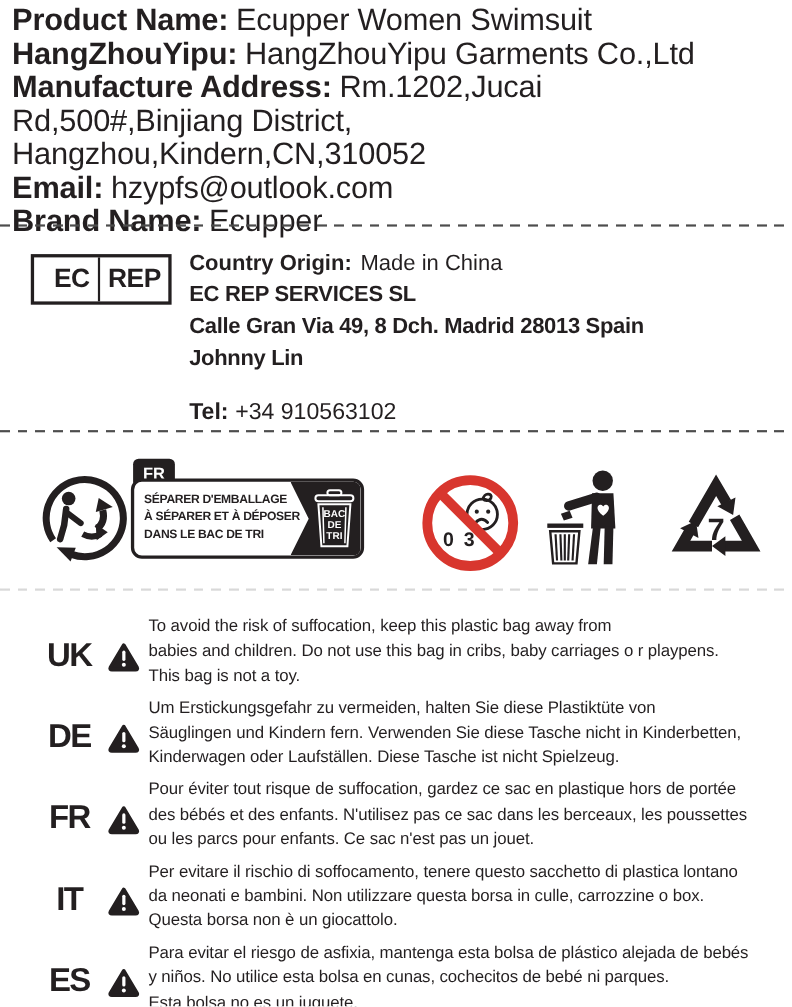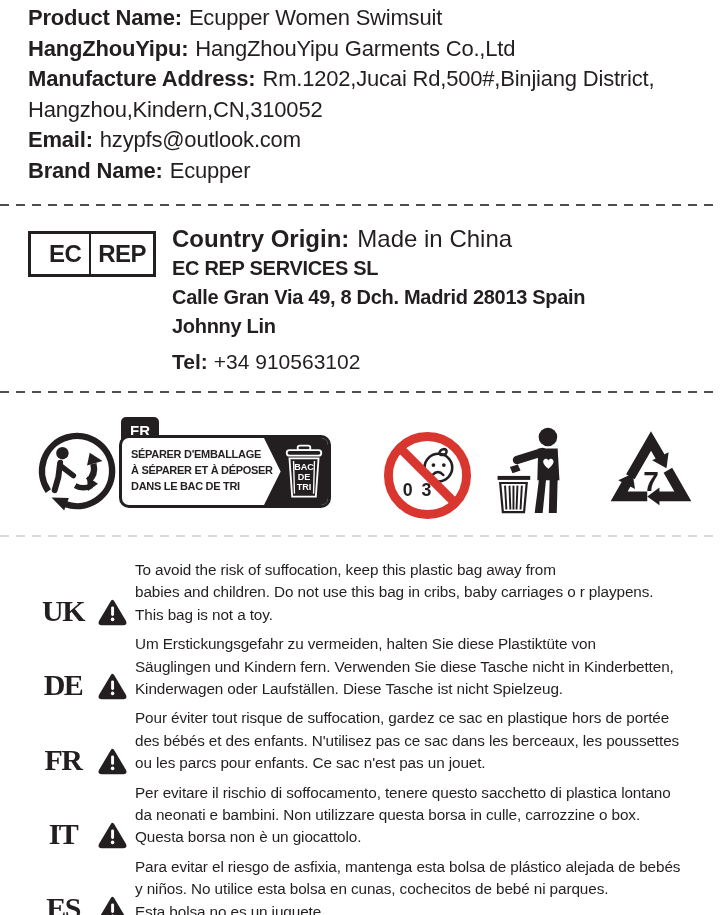--- a/index.html
+++ b/index.html
@@ -1,58 +1,58 @@
 <!DOCTYPE html>
 <html><head>
 <meta charset="utf-8">
 <style>
   html,body{margin:0;padding:0;background:#fff;}
   .page{position:relative;width:720px;height:915px;background:#fff;overflow:hidden;
         font-family:"Liberation Sans",sans-serif;color:#231f20;}
   
-  .top-info{position:absolute;left:28px;top:3px;width:678px;font-size:22px;
+  .top-info{position:absolute;left:11px;top:3px;width:678px;font-size:28px;
             line-height:30.5px;letter-spacing:-0.2px;}
   .top-info b{margin-right:7px;}
   .top-info b:empty{margin-right:0;}
   
   .dash{position:absolute;left:0;width:720px;height:2px;
         background:repeating-linear-gradient(90deg,#4d4d4d 0 9px,transparent 9px 16px);}
   .dash.faint{background:repeating-linear-gradient(90deg,#cfcfcf 0 9px,transparent 9px 16px);opacity:.8;}
   
   .ecrep-box{position:absolute;left:28px;top:231px;width:112px;height:40px;
              border:3px solid #231f20;display:flex;padding-left:10px;}
   .ecrep-box .cell{display:flex;align-items:center;justify-content:center;
                    font-weight:bold;font-size:24px;letter-spacing:-0.5px;}
   .ecrep-box .cell.l{width:44%;border-right:2.5px solid #231f20;}
   .ecrep-box .cell.r{width:56%;}
   .ecrep-text{position:absolute;left:172px;top:224px;width:540px;}
-  .ecrep-text .ln1{font-size:24px;line-height:30px;}
+  .ecrep-text .ln1{font-size:20px;line-height:30px;}
   .ecrep-text .ln1 b{margin-right:8px;}
   .ecrep-text .bold-ln{font-weight:bold;font-size:20px;line-height:29px;letter-spacing:-0.3px;}
-  .ecrep-text .tel{font-size:21px;line-height:30px;margin-top:6px;}
+  .ecrep-text .tel{font-size:21px;line-height:30px;margin-top:19px;}
   .ecrep-text .tel b{margin-right:6px;}
   
   .icons{position:absolute;left:0;top:413px;width:720px;height:122px;}
   .icon-abs{position:absolute;}
   
   .pack{position:absolute;left:119px;top:4px;width:214px;height:93px;}
   .fr-tab{position:absolute;left:2px;top:0;width:38px;height:26px;background:#231f20;
           border-radius:5px;color:#fff;font-weight:bold;font-size:15px;
           display:flex;align-items:center;justify-content:center;}
   .pack-body{position:absolute;left:0;top:18px;width:212px;height:73px;background:#fff;
              border:3px solid #231f20;border-radius:10px;box-sizing:border-box;overflow:hidden;}
   .pack-text{position:absolute;left:9px;top:8px;font-weight:bold;font-size:11px;
              line-height:16px;letter-spacing:-0.3px;white-space:nowrap;}
   .pack-black{position:absolute;right:0;top:0;width:64px;height:100%;background:#231f20;
               clip-path:polygon(0 0,100% 0,100% 100%,0 100%,26% 50%);}
   .pack-black svg{position:absolute;right:4px;top:4px;}
   
   .warnings{position:absolute;left:35px;top:559px;width:675px;}
   .wblock{display:flex;margin-bottom:7px;}
-  .wlabel{flex:none;width:100px;display:flex;align-items:flex-end;padding-top:6px;font-family:Liberation Serif, serif;}
+  .wlabel{flex:none;width:100px;display:flex;align-items:center;padding-top:6px;}
   .wlang{display:inline-block;width:56px;text-align:center;font-weight:bold;font-size:30px;
          line-height:30px;letter-spacing:-1.5px;}
   .wtri{margin-left:6px;margin-top:2px;flex:none;}
   .wtext{font-size:15.3px;line-height:22.4px;letter-spacing:-0.1px;}
 </style>
 </head>
 <body>
 
 <div class="page">
 

